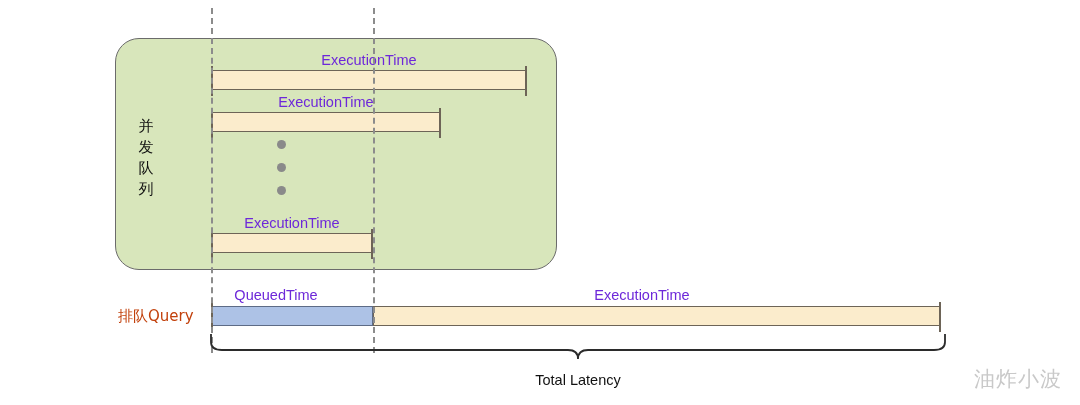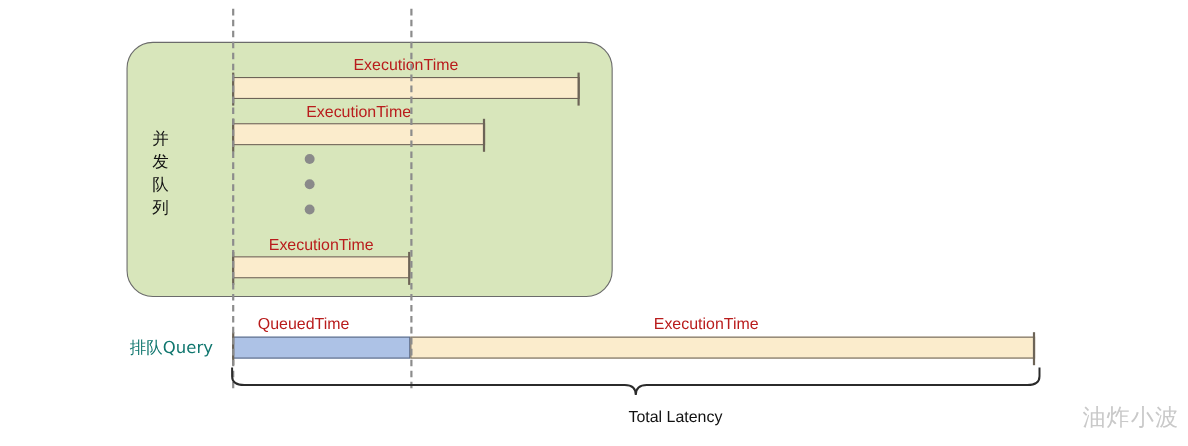--- a/index.html
+++ b/index.html
@@ -65,21 +65,21 @@
     background: #6d6457;
     top: -5px;
     height: 30px;
   }
   .cap.left  { left: -1px; }
   .cap.right { right: -1px; }
 
   .bar-label {
     position: absolute;
     font-size: 14.5px;
-    color: #b91c1c;
+    color: #6d28d9;
     white-space: nowrap;
     text-align: center;
     transform: translateX(-50%);
   }
 
   
   .guide {
     position: absolute;
     top: 8px;
     height: 345px;
@@ -98,44 +98,43 @@
     height: 9px;
     border-radius: 50%;
     background: #8a8a8a;
     margin-bottom: 14px;
   }
 
   
   .row-label {
     position: absolute;
     font-size: 15px;
-    color: #0f766e;
+    color: #c2410c;
     white-space: nowrap;
     font-family: "DejaVu Sans", "Liberation Sans", sans-serif;
   }
 
   
   .brace {
     position: absolute;
     left: 208px;
     top: 334px;
   }
   .total-label {
     position: absolute;
     font-size: 14.5px;
     color: #111111;
     white-space: nowrap;
     transform: translateX(-50%);
-    margin-left: 36px;
   }
 
   
   .watermark {
     position: absolute;
-    right: 8px;
+    right: 18px;
     bottom: 12px;
     font-size: 21px;
     color: #c9c9c9;
     letter-spacing: 1px;
     font-family: "DejaVu Sans", "Liberation Sans", sans-serif;
     user-select: none;
   }
 </style>
 </head>
 <body>

